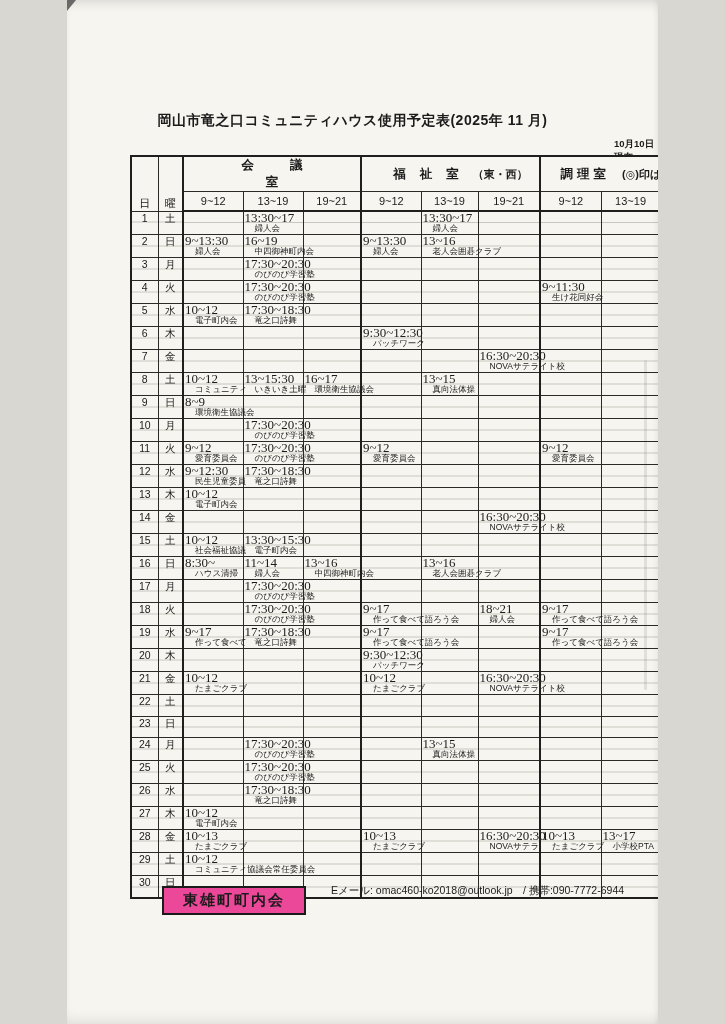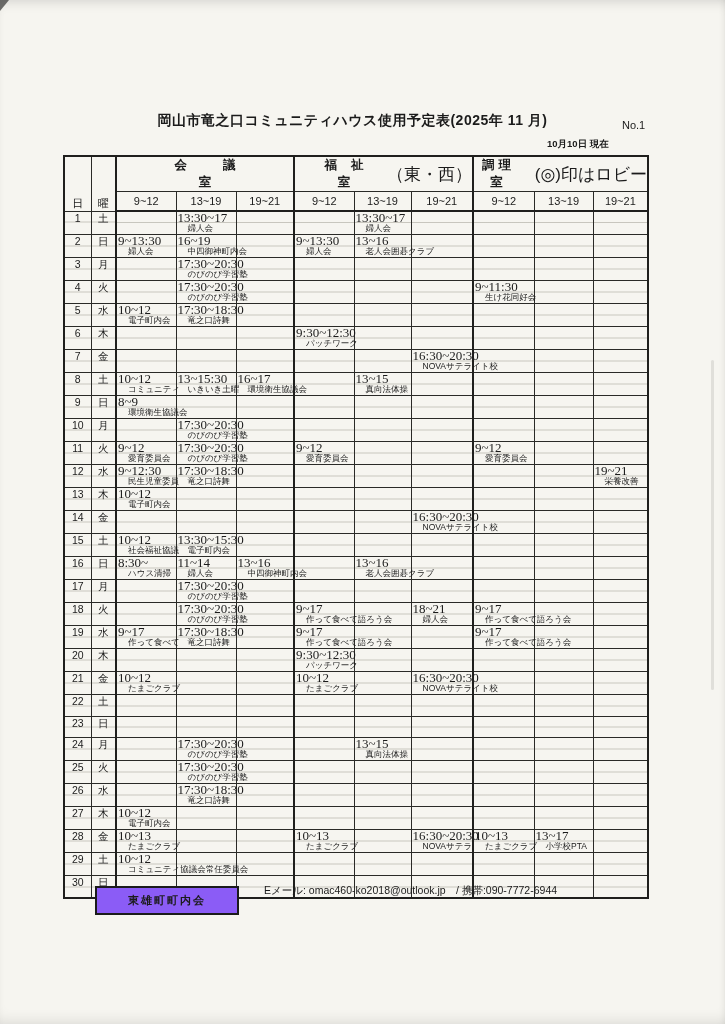--- a/index.html
+++ b/index.html
@@ -1,17 +1,17 @@
 <!DOCTYPE html>
 <html><head>
 <meta charset="utf-8">
 <style>
   html,body{margin:0;padding:0;background:#d9d7d2;}
   .page{
-    position:relative;width:725px;height:1024px;margin:0 auto;
+    position:relative;width:591px;height:1024px;margin:0 auto;
     background:#f6f5f0;overflow:hidden;
     font-family:"Liberation Sans","DejaVu Sans",sans-serif;
     color:#1b1b1b;
     box-shadow:inset 0 10px 14px -10px rgba(0,0,0,.18), inset 0 -10px 16px -10px rgba(0,0,0,.14), inset -6px 0 10px -8px rgba(0,0,0,.10);
   }
   .scan-corner{position:absolute;left:0;top:0;width:9px;height:11px;background:#4a4a48;clip-path:polygon(0 0,100% 0,0 100%);opacity:.8;}
   .scan-edge{position:absolute;right:11px;top:360px;width:3px;height:330px;background:rgba(90,90,85,.14);border-radius:2px;}
   .title{position:absolute;left:70px;right:90px;top:112px;text-align:center;font-size:14px;font-weight:bold;letter-spacing:.5px;}
   .page-no{position:absolute;left:622px;top:119px;font-size:11px;}
   .as-of{position:absolute;left:547px;top:138px;font-size:9.5px;font-weight:bold;}
@@ -22,38 +22,38 @@
     border:2px solid #1f1f1d;
   }
   .schedule th,.schedule td{border:1px solid #2a2a27;padding:0;margin:0;}
   .schedule thead th{background:#f6f5f0;font-weight:normal;}
   .gth{height:24px;font-size:12.5px;vertical-align:middle;}
   .gwrap{display:flex;align-items:center;justify-content:center;}
   .gmain{font-weight:bold;}
   .g0 .gmain{letter-spacing:36px;margin-left:36px;}
   .g1 .gmain{letter-spacing:14px;margin-left:20px;}
   .g2 .gmain{letter-spacing:4px;margin-right:12px;}
-  .gnote{font-size:17px;font-weight:normal;white-space:nowrap;}
+  .gnote{font-size:11px;font-weight:bold;white-space:nowrap;}
   .tth{height:18px;font-size:11px;text-align:center;vertical-align:middle;border-bottom:2px solid #1f1f1d !important;}
   .corner{font-size:11px;font-weight:bold;text-align:center;vertical-align:bottom;padding-bottom:2px;}
   .bl2{border-left:2px solid #1f1f1d !important;}
 
   .schedule tbody tr{height:21.7px;}
   .schedule tbody td{
     vertical-align:top;overflow:visible;
     background-image:linear-gradient(to bottom,transparent 10px,rgba(125,122,108,.38) 10px,rgba(125,122,108,.38) 11px,transparent 11px);
   }
   td.daynum,td.wday{font-size:10.5px;text-align:center;vertical-align:middle;background-image:linear-gradient(to bottom,transparent 10px,rgba(125,122,108,.30) 10px,rgba(125,122,108,.30) 11px,transparent 11px);}
   td.cell .t{font-size:13px;line-height:10px;padding:1px 0 0 1px;white-space:nowrap;position:relative;z-index:2;font-family:Liberation Serif, serif;}
   td.cell .n{font-size:8.5px;line-height:11px;padding-left:11px;white-space:nowrap;position:relative;z-index:2;}
 
   .org-box{
     position:absolute;left:95px;top:886px;width:140px;height:25px;
     border:2.5px solid #1b1b1b;display:flex;align-items:center;justify-content:center;
-    font-size:11px;font-weight:bold;letter-spacing:2px;background:#8b5cf6;
+    font-size:15px;font-weight:bold;letter-spacing:2px;background:#ec4899;
   }
   .note{position:absolute;left:250px;top:883px;width:410px;font-size:10.5px;line-height:14px;}
   .note .l2{padding-left:14px;}
   .kbold{font-weight:bold;}
 </style>
 </head>
 <body>
 
 <div class="page">
   <div class="scan-corner"></div>

